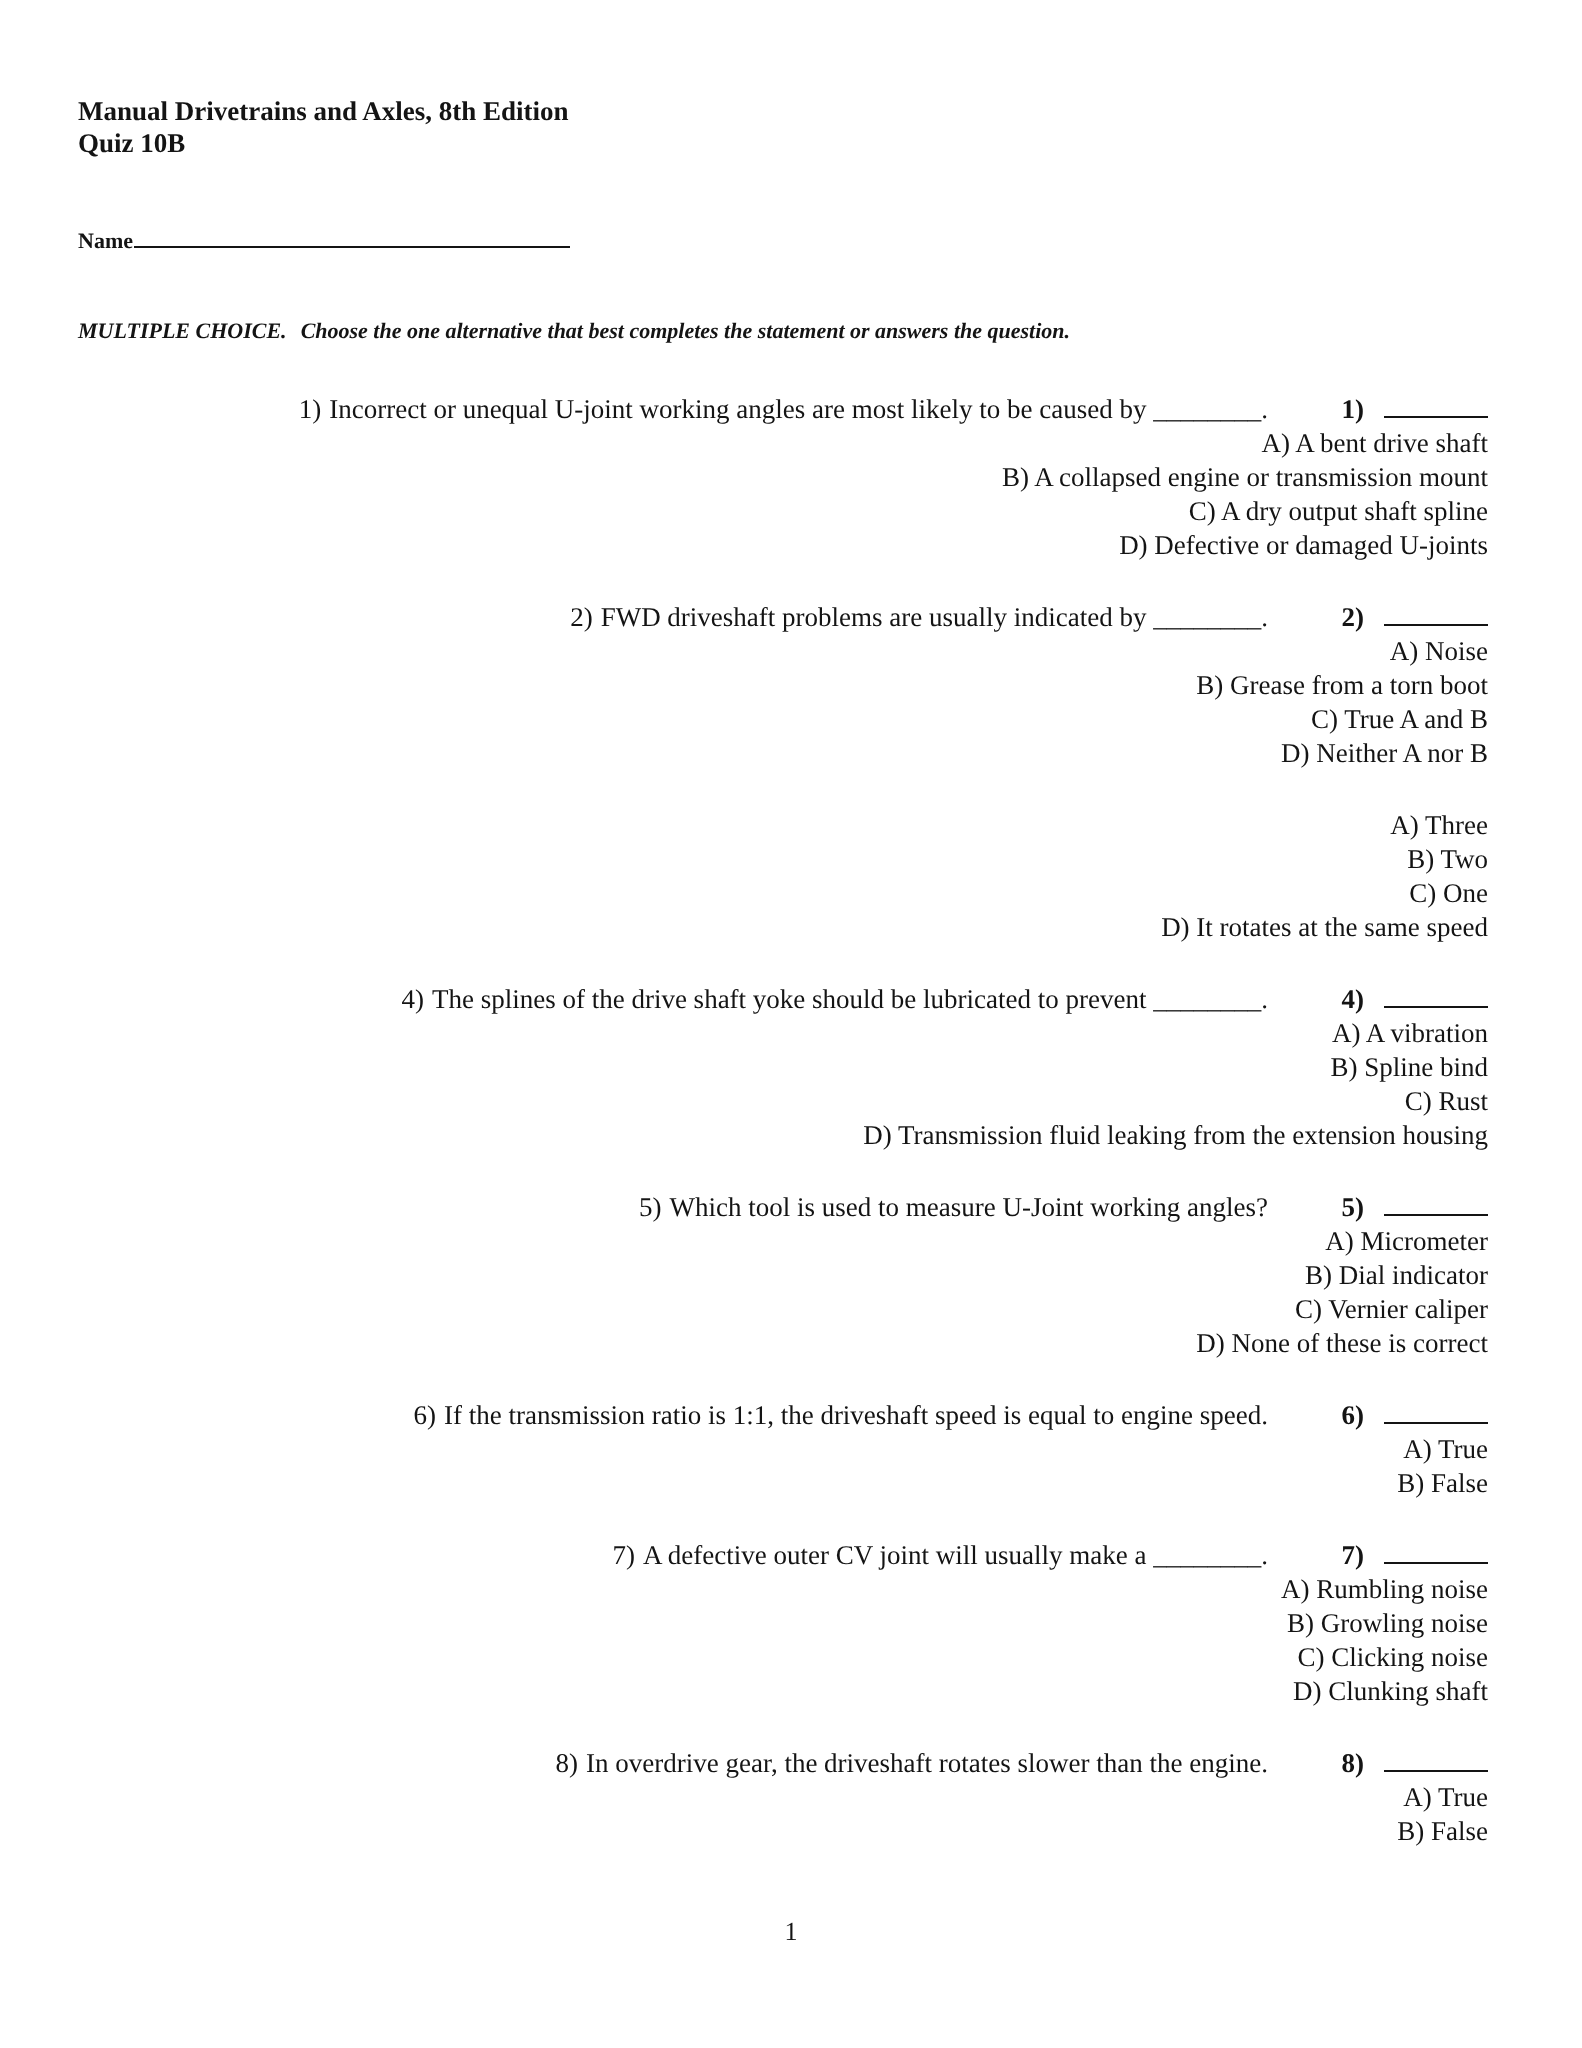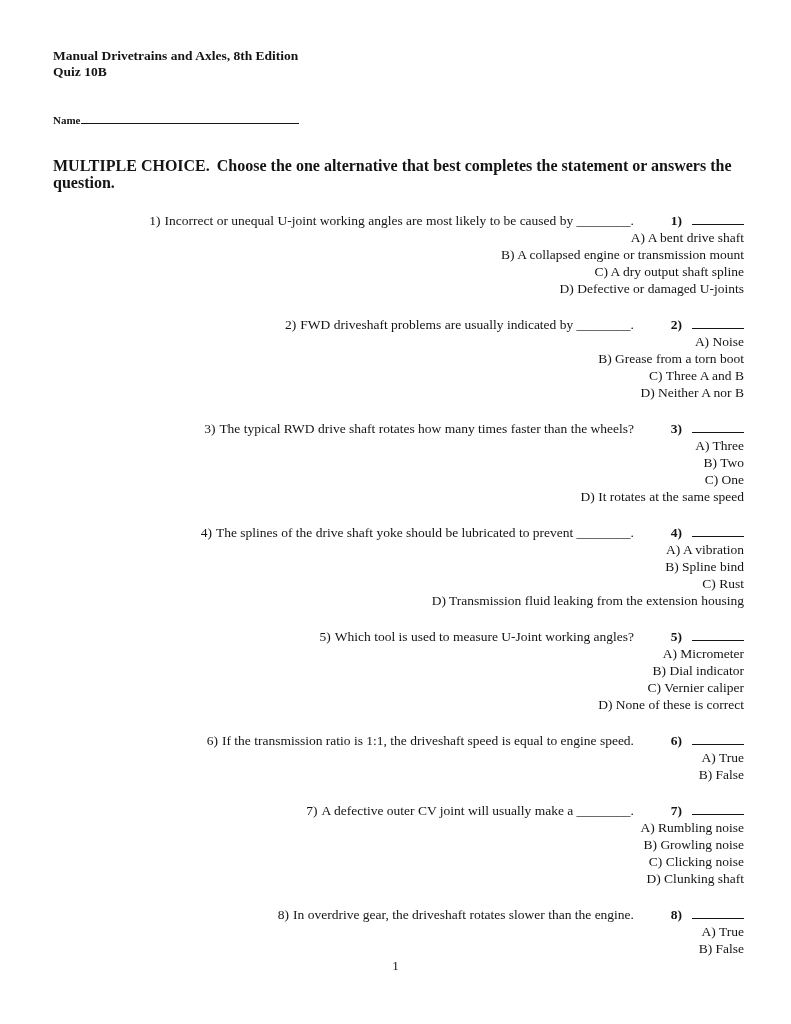--- a/index.html
+++ b/index.html
@@ -4,30 +4,30 @@
 <style>
   * { margin: 0; padding: 0; box-sizing: border-box; }
   html, body { background: #ffffff; }
   body {
     width: 791px; height: 1024px;
     position: relative;
     color: #141414;
     font-family: "Liberation Serif", "DejaVu Serif", serif;
     overflow: hidden;
   }
-  .page { padding: 48px 47px 0 53px; width: 100%; height: 100%; position: relative; }
+  .page { padding: 48px 47px 0 39px; width: 100%; height: 100%; position: relative; }
 
   .doc-header { font-size: 13.5px; font-weight: bold; line-height: 16px; }
   .name-row { margin-top: 31px; font-size: 11px; font-weight: bold; line-height: 16px; }
   .name-line {
     display: inline-block; width: 218px; height: 13px;
     border-bottom: 1.3px solid #141414; vertical-align: baseline;
   }
 
-  .instructions { margin-top: 29px; font-size: 16px; font-weight: bold; line-height: 17px; }
+  .instructions { margin-top: 29px; font-size: 11px; font-weight: bold; line-height: 17px; font-style: italic; }
   .instructions .inst-heading { margin-right: 7px; }
 
   .questions { margin-top: 21px; }
   .question { margin-bottom: 19px; text-align: right; }
   .q-row { display: flex; align-items: flex-start; }
   .q-main { flex: 1; padding-left: 46px; font-size: 13.5px; line-height: 17px; }
   .q-num { margin-right: 4px; }
   .q-answer {
     width: 110px; display: flex; justify-content: flex-end; align-items: baseline;
     font-size: 13.5px; font-weight: bold; line-height: 17px;
@@ -91,36 +91,27 @@
       <div class="q-answer">
         <span>2)</span>
             <span class="a-blank"></span>
       </div>
     </div>
     <div class="options">
   <div class="option">A) Noise</div>
 
   <div class="option">B) Grease from a torn boot</div>
 
-  <div class="option">C) Three A and B</div>
+  <div class="option">C) True A and B</div>
 
   <div class="option">D) Neither A nor B</div>
 </div>
   </div>
 
   <div class="question">
-    <div class="q-row">
-      <div class="q-main">
-        <span class="q-num">3)</span><span class="q-text">The typical RWD drive shaft rotates how many times faster than the wheels?</span>
-      </div>
-      <div class="q-answer">
-        <span>3)</span>
-            <span class="a-blank"></span>
-      </div>
-    </div>
     <div class="options">
   <div class="option">A) Three</div>
 
   <div class="option">B) Two</div>
 
   <div class="option">C) One</div>
 
   <div class="option">D) It rotates at the same speed</div>
 </div>
   </div>

